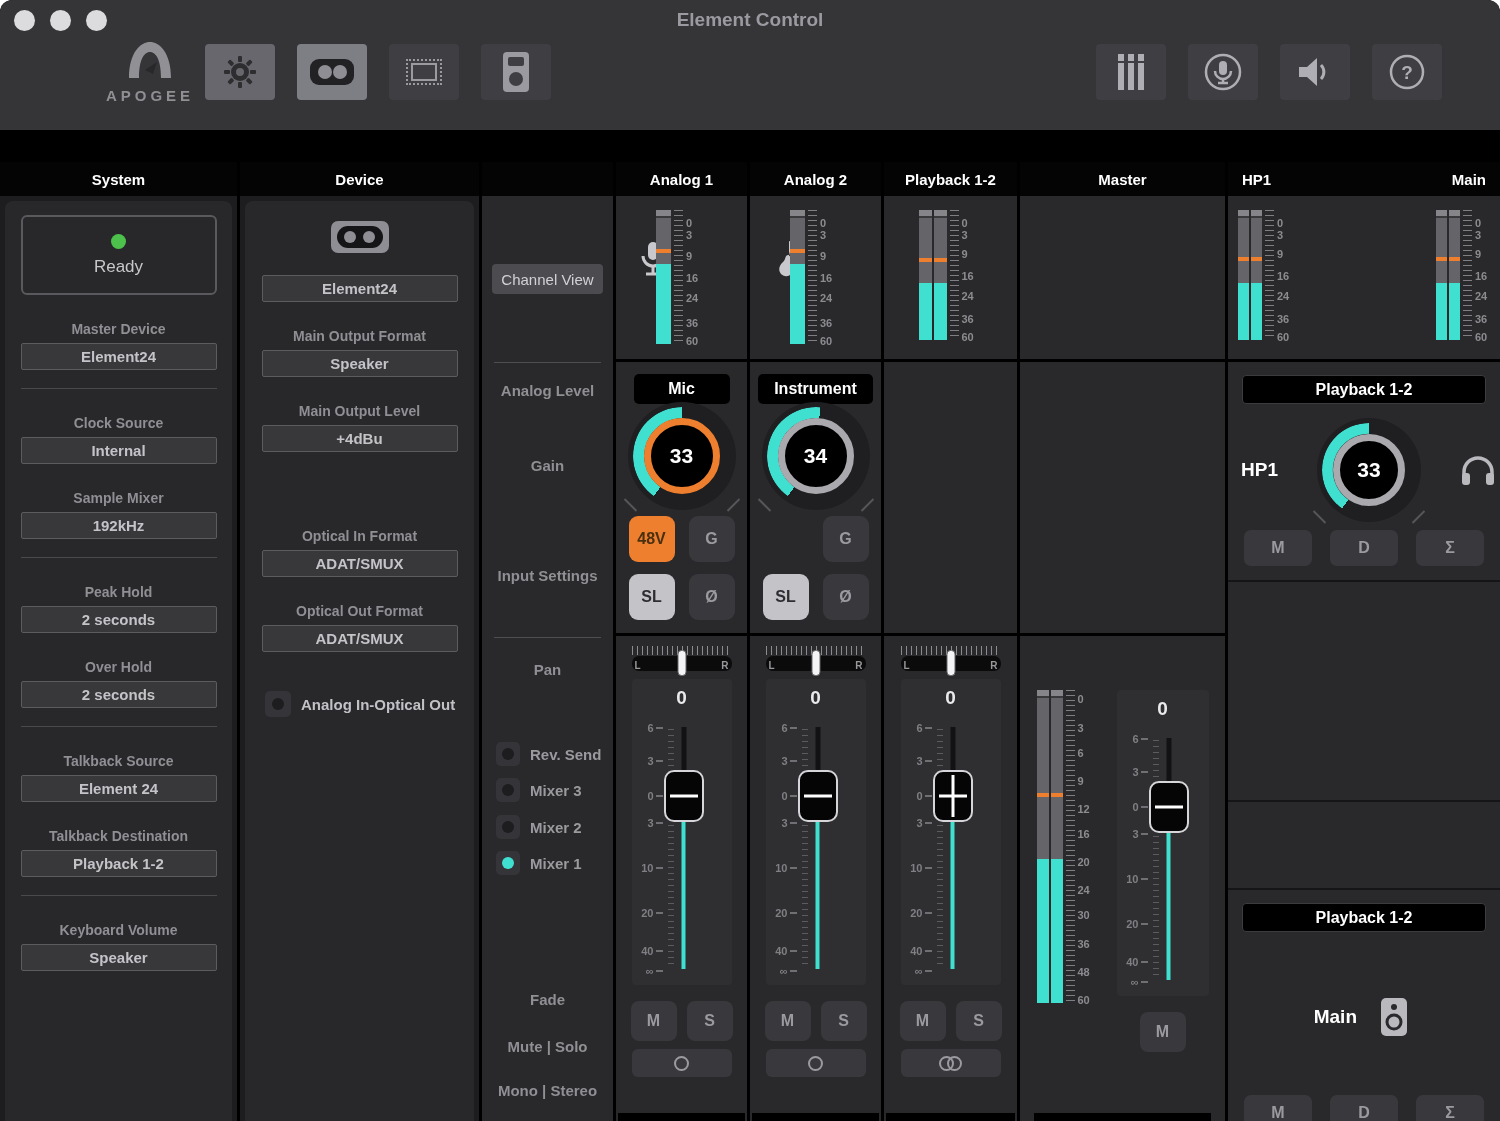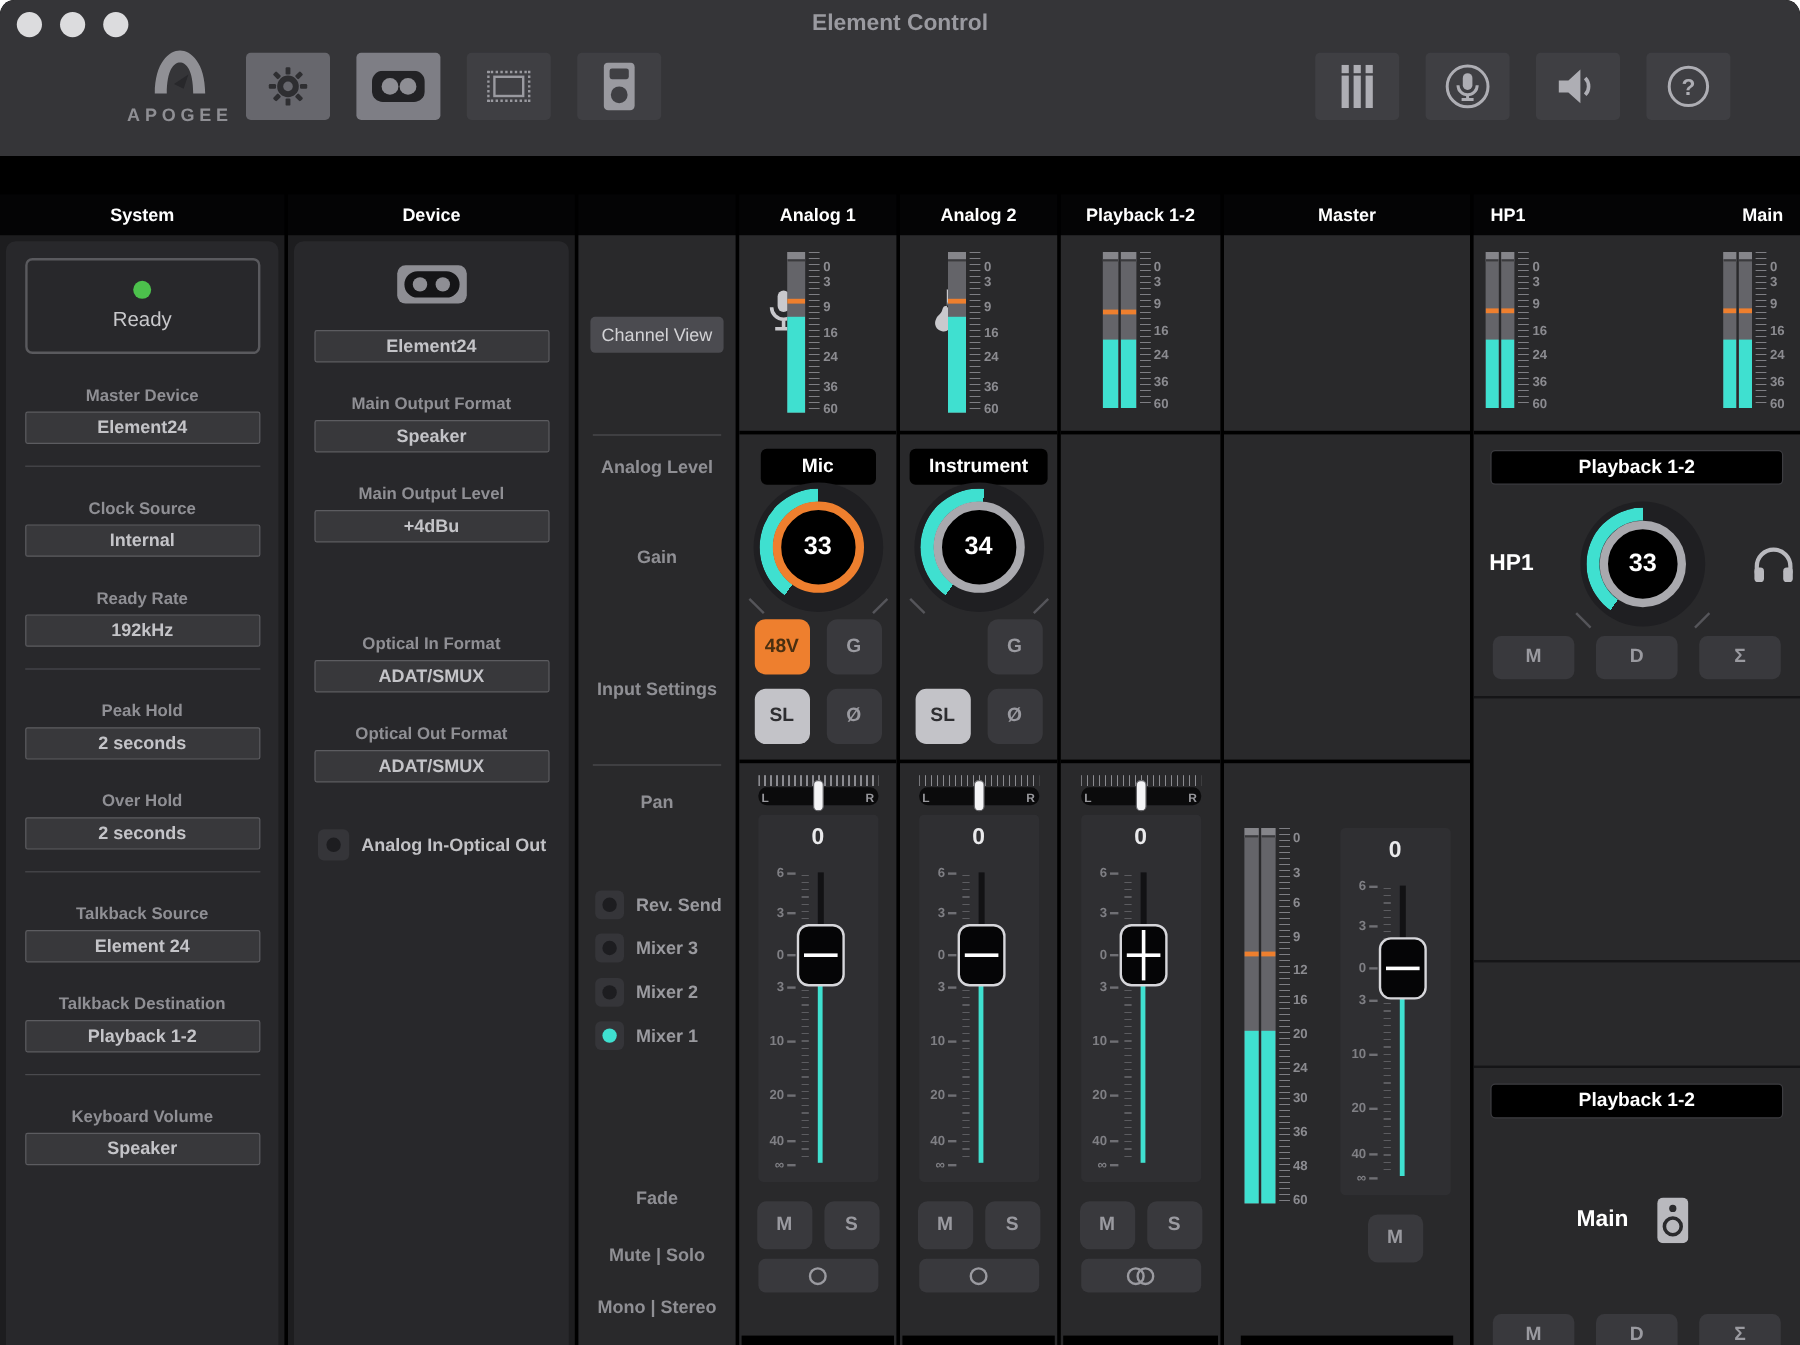--- a/index.html
+++ b/index.html
@@ -265,21 +265,21 @@
       <div class="inner-panel">
         <div class="status-box">
           <div class="status-dot"></div>
           <div class="status-txt">Ready</div>
         </div>
         <div class="f-label">Master Device</div>
         <div class="f-box">Element24</div>
         <div class="hr-inset"></div>
         <div class="f-label">Clock Source</div>
         <div class="f-box">Internal</div>
-        <div class="f-label">Ready Rate</div>
+        <div class="f-label">Sample Mixer</div>
         <div class="f-box">192kHz</div>
         <div class="hr-inset"></div>
         <div class="f-label">Peak Hold</div>
         <div class="f-box">2 seconds</div>
         <div class="f-label">Over Hold</div>
         <div class="f-box">2 seconds</div>
         <div class="hr-inset"></div>
         <div class="f-label">Talkback Source</div>
         <div class="f-box">Element 24</div>
         <div class="f-label">Talkback Destination</div>

